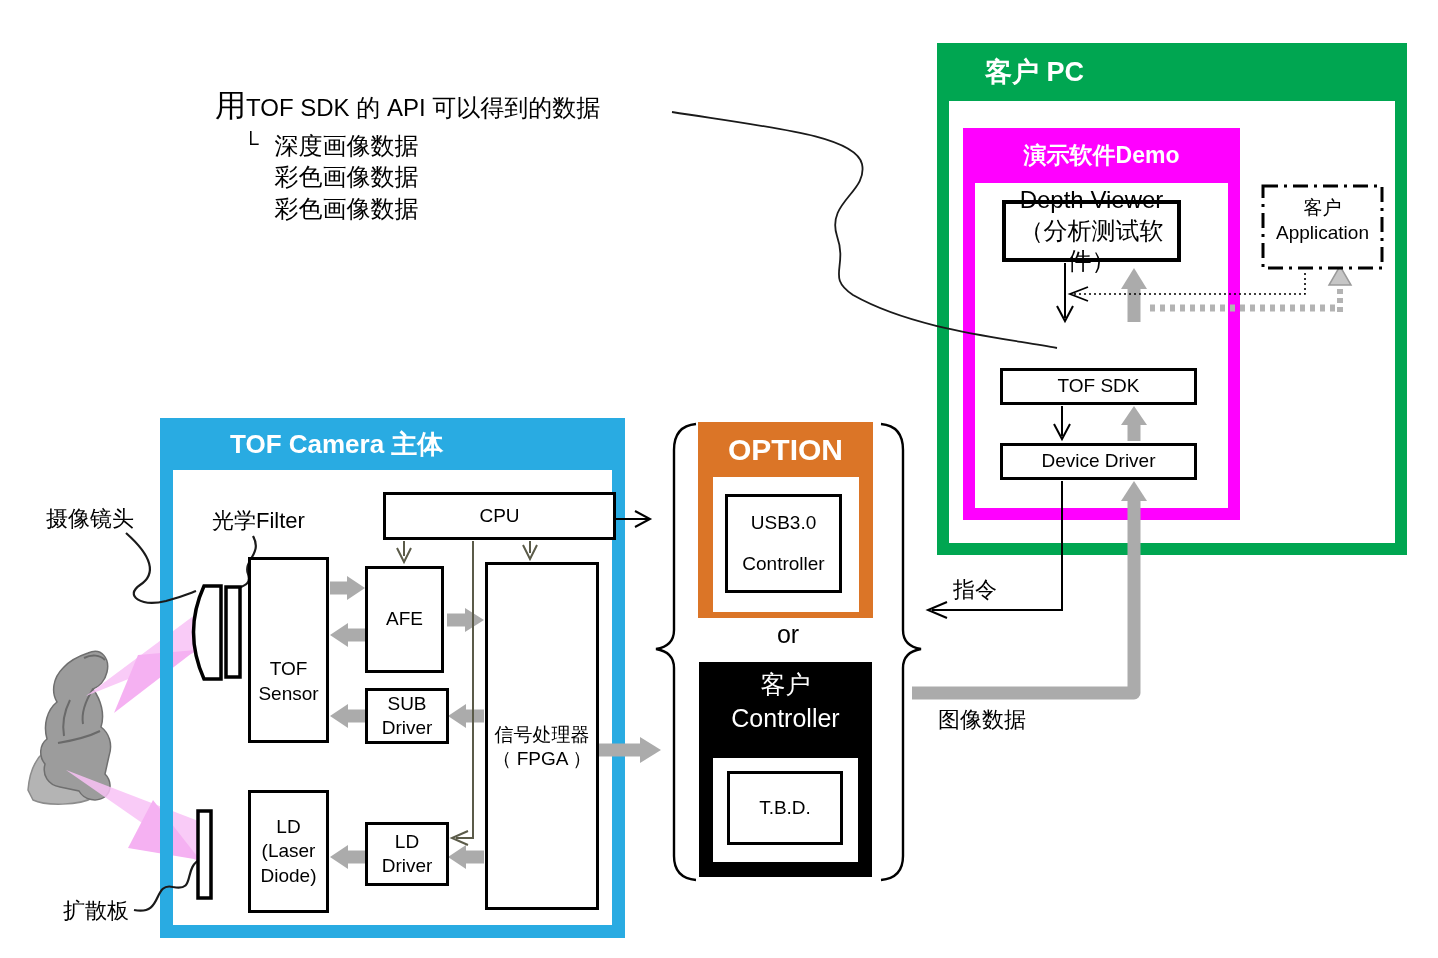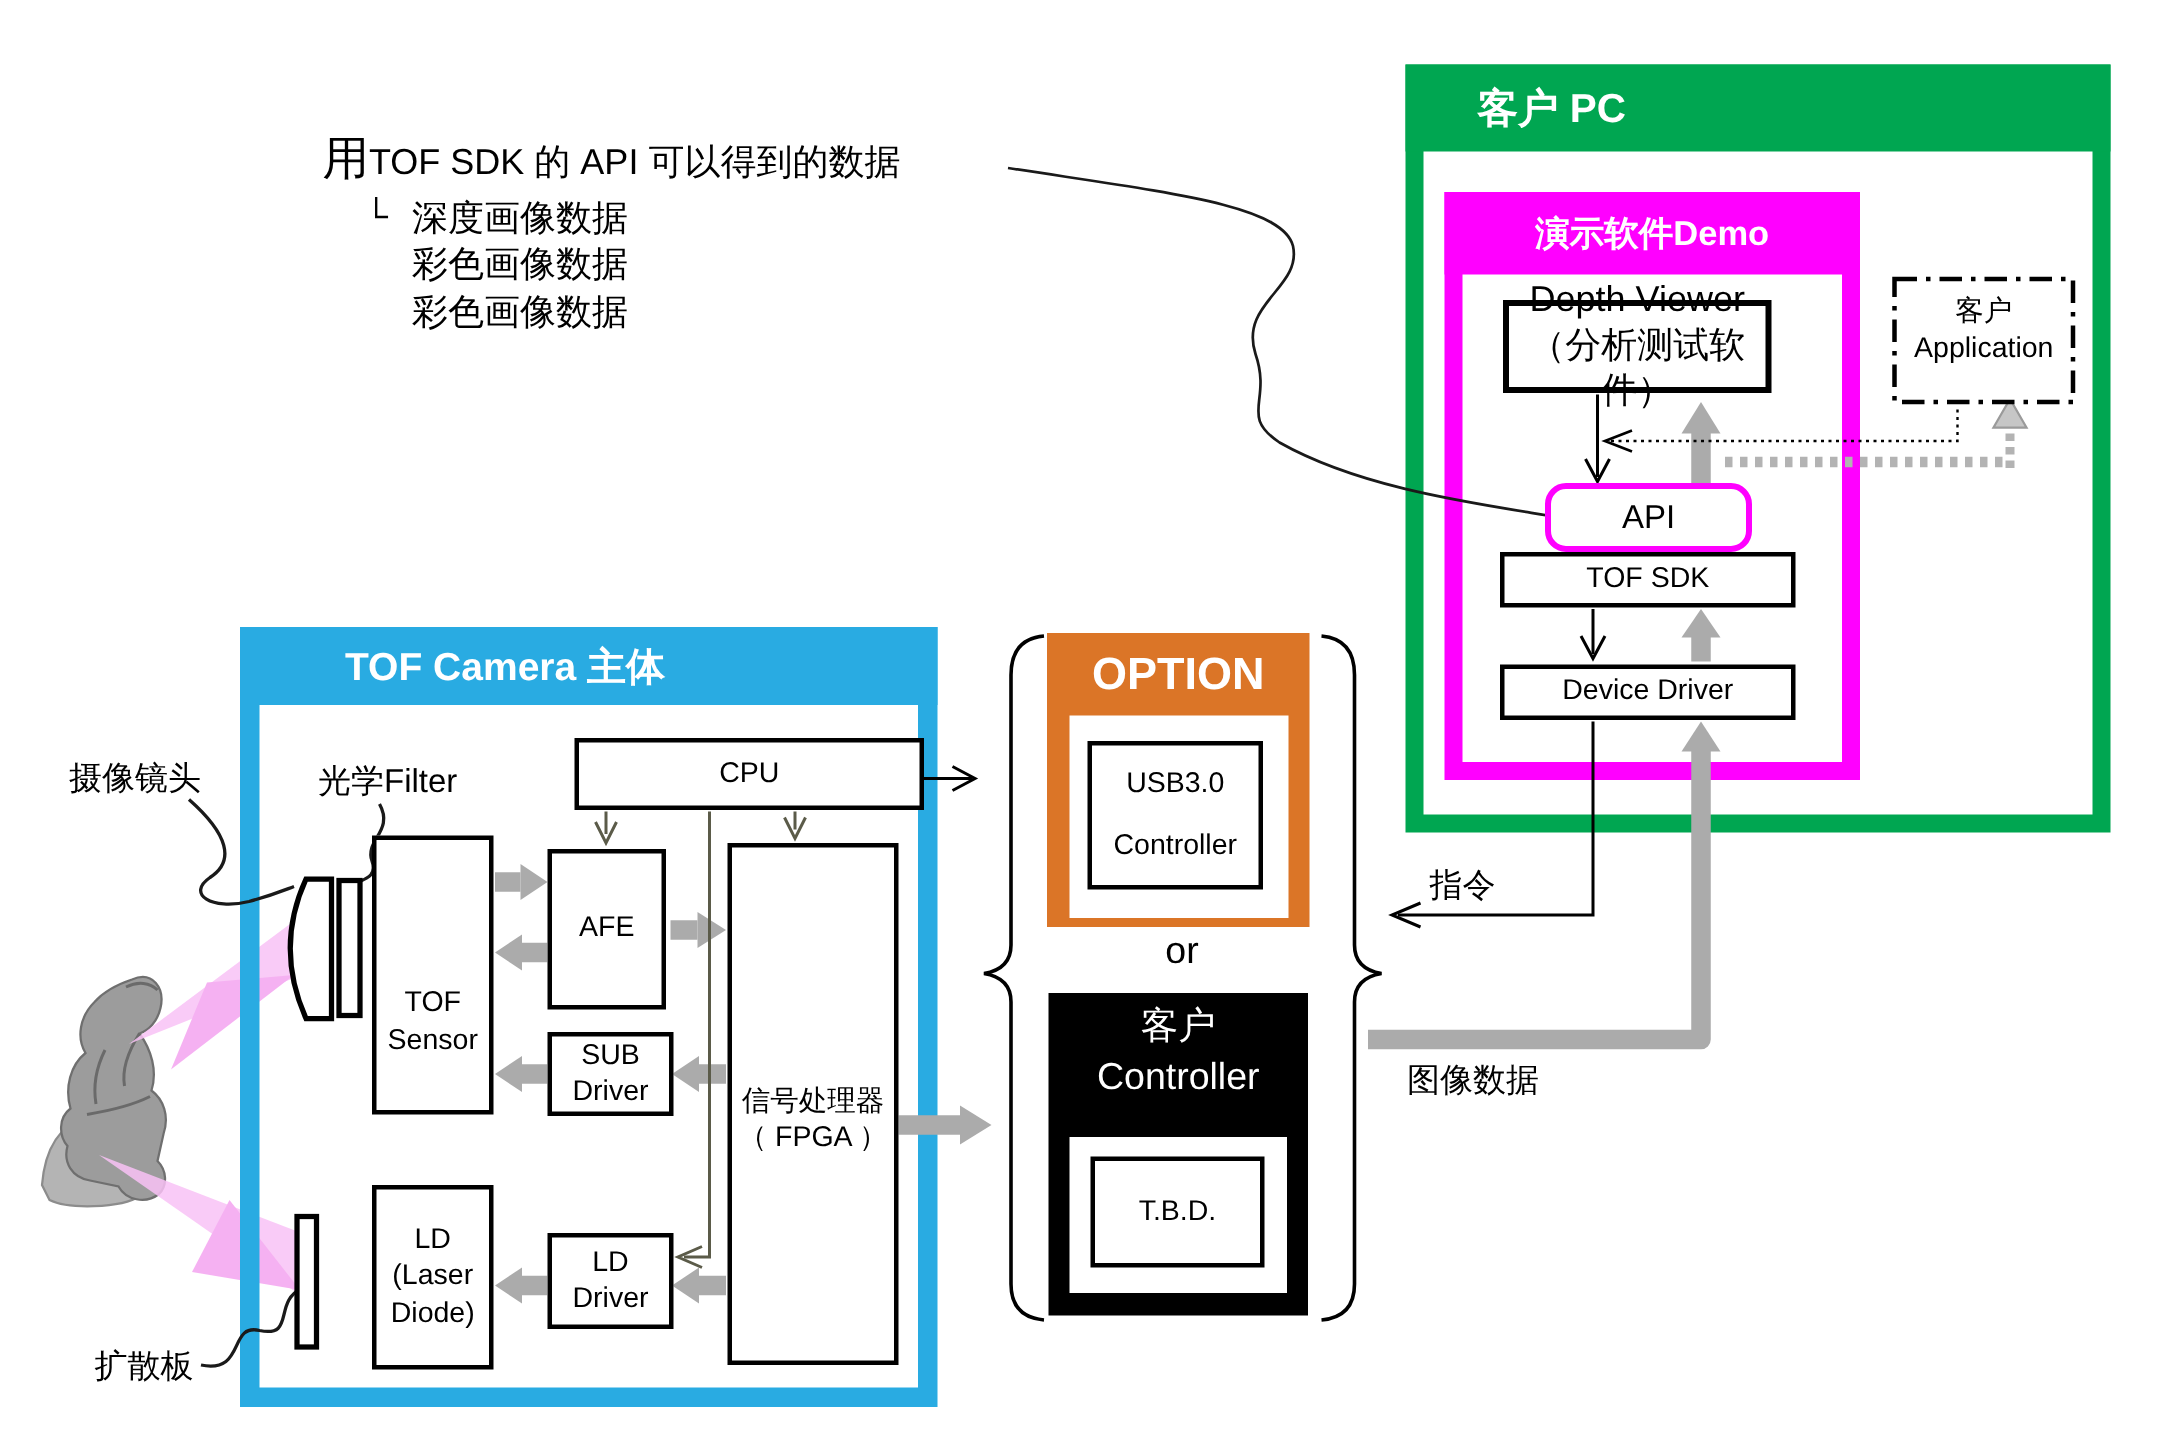--- a/index.html
+++ b/index.html
@@ -149,21 +149,20 @@
     <rect x="198" y="811" width="13" height="87" fill="#fff" stroke="#000" stroke-width="3.5"></rect>
 
     <rect x="1263" y="186" width="119" height="82" fill="#fff" stroke="#000" stroke-width="3" stroke-dasharray="15 6 3 6"></rect>
   </svg>
 
   <div class="abs top wb thick" style="left:1002px;top:200px;width:179px;height:62px;font-size:24px;">
     <div>Depth Viewer</div>
     <div>（分析测试软件）</div>
   </div>
   <div class="abs top wb" style="left:1000px;top:368px;width:197px;height:37px;">TOF SDK</div>
-  <div class="abs top wb" style="left:1030px;top:322px;width:138px;height:46px;border:4px solid #ff00ff;border-radius:14px;font-size:22px;">API</div>
   <div class="abs top wb" style="left:1000px;top:443px;width:197px;height:37px;">Device Driver</div>
   <div class="abs top" style="left:1263px;top:196px;width:119px;text-align:center;font-size:19px;line-height:1.3;">
     <div>客户</div>
     <div>Application</div>
   </div>
 
   <div class="abs top wb" style="left:383px;top:492px;width:233px;height:48px;">CPU</div>
   <div class="abs top wb" style="left:248px;top:557px;width:81px;height:186px;justify-content:flex-end;padding-bottom:34px;">
     <div>TOF</div>
     <div>Sensor</div>

